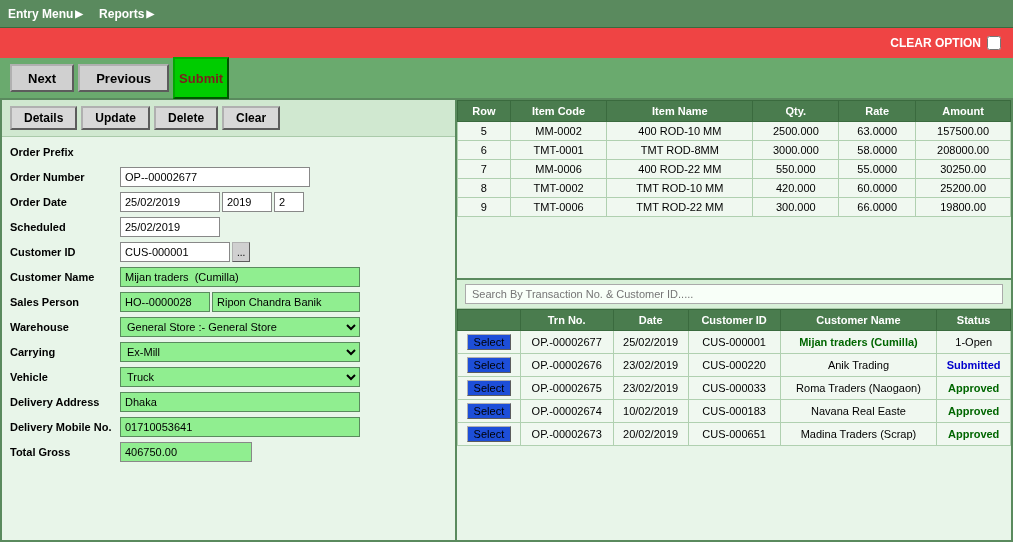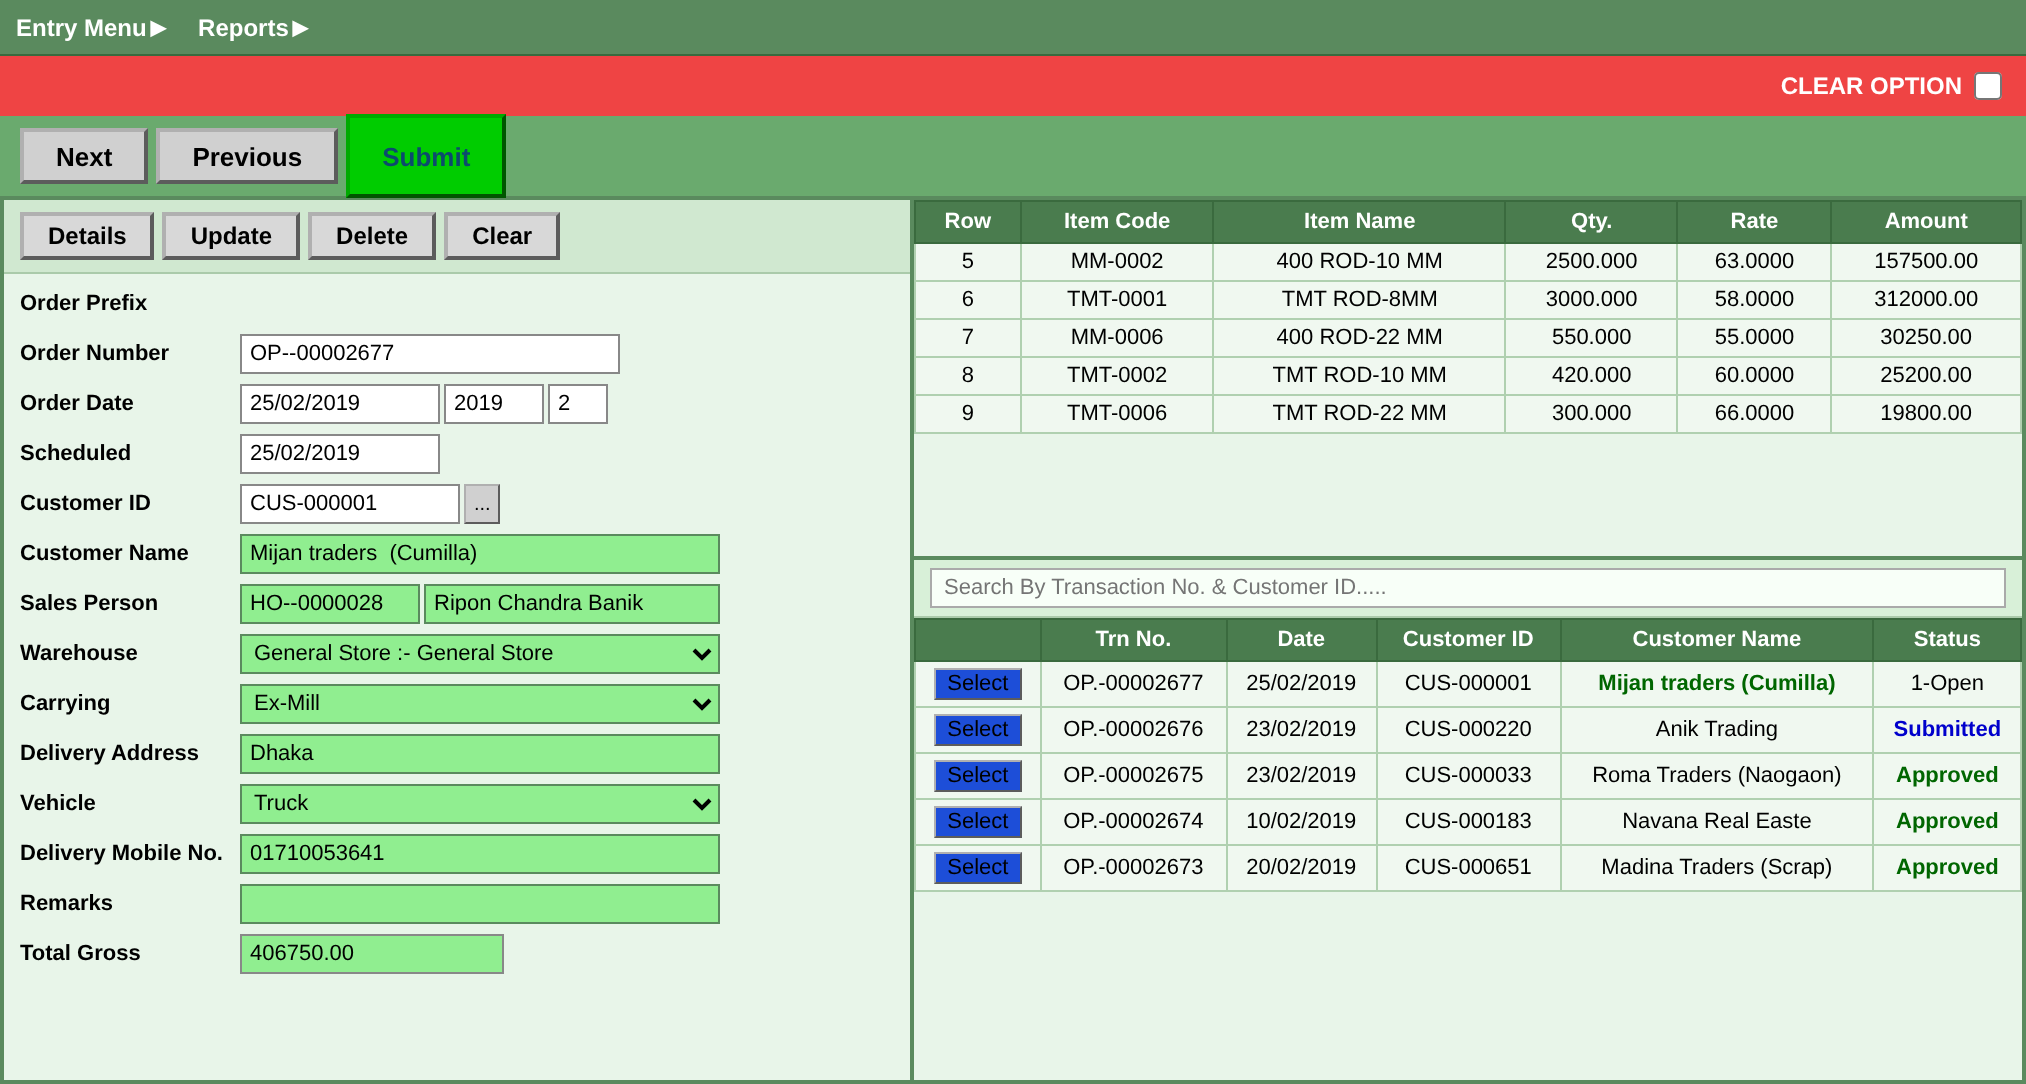--- a/index.html
+++ b/index.html
@@ -53,25 +53,25 @@
       padding: 4px 16px;
       cursor: pointer;
       font-weight: bold;
       font-size: 13px;
       color: #000;
       height: 28px;
     }
     .submit-btn {
       background: #00cc00;
       border: 2px outset #00aa00;
-      padding: 4px 16px;
+      padding: 4px 4px;
       cursor: pointer;
       font-weight: bold;
       font-size: 13px;
-      color: #0c4a6e;
+      color: #7f1d1d;
       height: 42px;
     }
 
     
     .main-content {
       display: flex;
       background: #c8e6c9;
       height: calc(542px - 28px - 30px - 40px);
       border: 2px solid #5a8a5e;
     }
@@ -333,40 +333,36 @@
       </div>
 
       <div class="form-row">
         <span class="form-label">Carrying</span>
         <select class="form-select-green" style="width:240px;">
           <option>Ex-Mill</option>
         </select>
       </div>
 
       <div class="form-row">
-        <span class="form-label">Delivery Address</span>
-        <input type="text" class="form-input-green" style="width: 240px;" value="Dhaka">
-      </div>
-
-      <div class="form-row">
         <span class="form-label">Vehicle</span>
         <select class="form-select-green" style="width:240px;">
           <option>Truck</option>
         </select>
       </div>
 
       <div class="form-row">
+        <span class="form-label">Delivery Address</span>
+        <input type="text" class="form-input-green" style="width: 240px;" value="Dhaka">
+      </div>
+
+      <div class="form-row">
         <span class="form-label">Delivery Mobile No.</span>
         <input type="text" class="form-input-green" style="width: 240px;" value="01710053641">
       </div>
 
-      <div class="form-row">
-        <span class="form-label">Remarks</span>
-        <input type="text" class="form-input-green" style="width: 240px;" value="">
-      </div>
 
       <div class="form-row">
         <span class="form-label">Total Gross</span>
         <input type="text" class="form-input" style="width: 132px; background: rgb(144, 238, 144); font-weight: normal;" value="406750.00">
       </div>
 
     </div>
   </div>
 
   <div class="right-panel">
@@ -391,21 +387,21 @@
       <td>2500.000</td>
       <td>63.0000</td>
       <td>157500.00</td>
     </tr>
             <tr>
       <td>6</td>
       <td>TMT-0001</td>
       <td>TMT ROD-8MM</td>
       <td>3000.000</td>
       <td>58.0000</td>
-      <td>312000.00</td>
+      <td>208000.00</td>
     </tr>
             <tr>
       <td>7</td>
       <td>MM-0006</td>
       <td>400 ROD-22 MM</td>
       <td>550.000</td>
       <td>55.0000</td>
       <td>30250.00</td>
     </tr>
             <tr>

